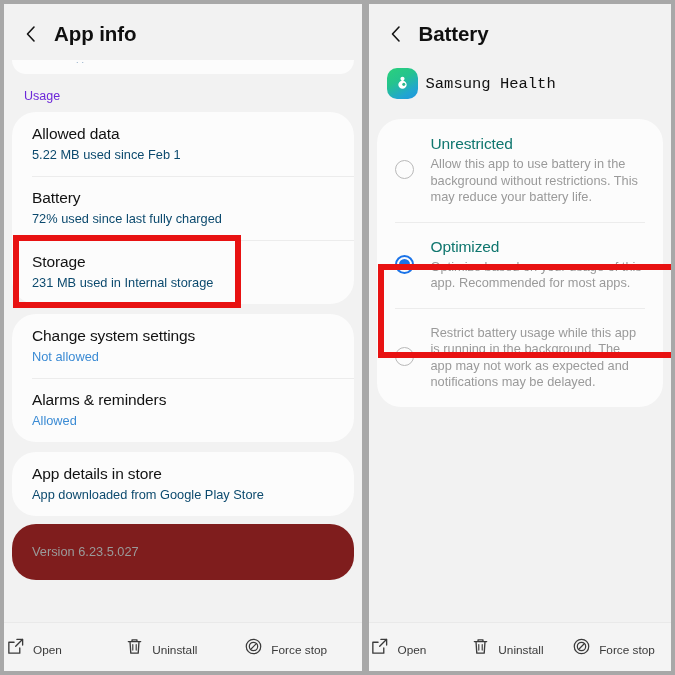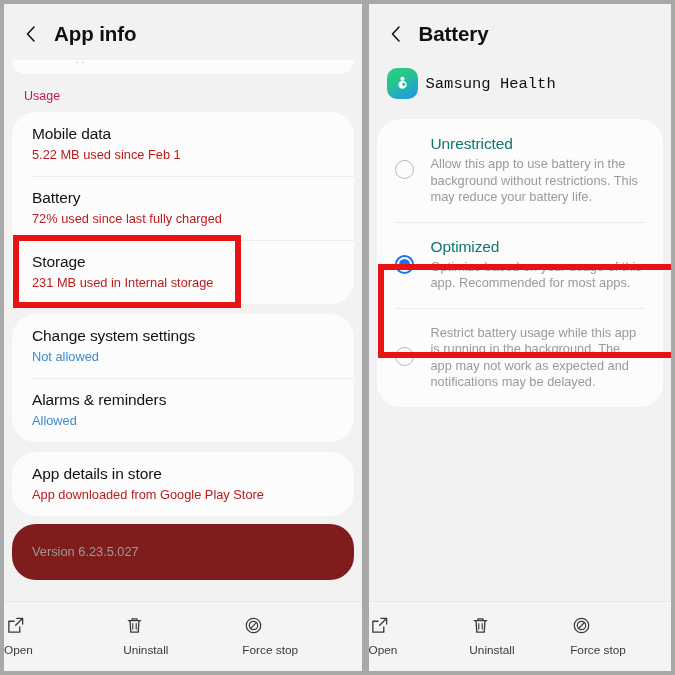--- a/index.html
+++ b/index.html
@@ -86,21 +86,21 @@
     top: -4px;
     left: 64px;
     font-size: 9px;
     color: #8aa8c4;
     letter-spacing: 3px;
     line-height: 8px;
   }
 
   .section-label {
     font-size: 12.5px;
-    color: #be185d;
+    color: #6d28d9;
     padding: 15px 0 9px 20px;
   }
 
   .row {
     padding: 12px 20px 13px 20px;
     position: relative;
   }
   .row + .row::before {
     content: "";
     position: absolute;
@@ -111,21 +111,21 @@
     background: #ececec;
   }
   .row-title {
     font-size: 15.5px;
     color: #121212;
     line-height: 20px;
     letter-spacing: -0.1px;
   }
   .row-sub {
     font-size: 12.8px;
-    color: #b91c1c;
+    color: #0c4a6e;
     line-height: 17px;
     margin-top: 2px;
   }
   .row-sub.link {
     color: #3b8bd4;
   }
 
   .card-gap { height: 10px; }
   .card-gap.sm { height: 8px; }
 
@@ -144,22 +144,22 @@
   .bottom-bar {
     flex: none;
     display: flex;
     background: #f4f4f4;
     padding: 12px 0 14px 0;
     border-top: 1px solid #e9e9e9;
   }
   .bottom-action {
     flex: 1 1 0;
     display: flex;
-    flex-direction: column;
-    align-items: flex-start;
+    flex-direction: row;
+    align-items: flex-end;
     gap: 7px;
   }
   .bottom-action .ico {
     width: 22px;
     height: 22px;
     display: flex;
     align-items: center;
     justify-content: center;
   }
   .bottom-action .lbl {
@@ -292,21 +292,21 @@
     <div class="content">
 
       <div class="card clipped-top">
         <div class="clipped-hint">..</div>
       </div>
 
       <div class="section-label">Usage</div>
 
       <div class="card">
         <div class="row">
-          <div class="row-title">Mobile data</div>
+          <div class="row-title">Allowed data</div>
           <div class="row-sub">5.22 MB used since Feb 1</div>
         </div>
         <div class="row">
           <div class="row-title">Battery</div>
           <div class="row-sub">72% used since last fully charged</div>
         </div>
         <div class="row">
           <div class="row-title">Storage</div>
           <div class="row-sub">231 MB used in Internal storage</div>
         </div>

